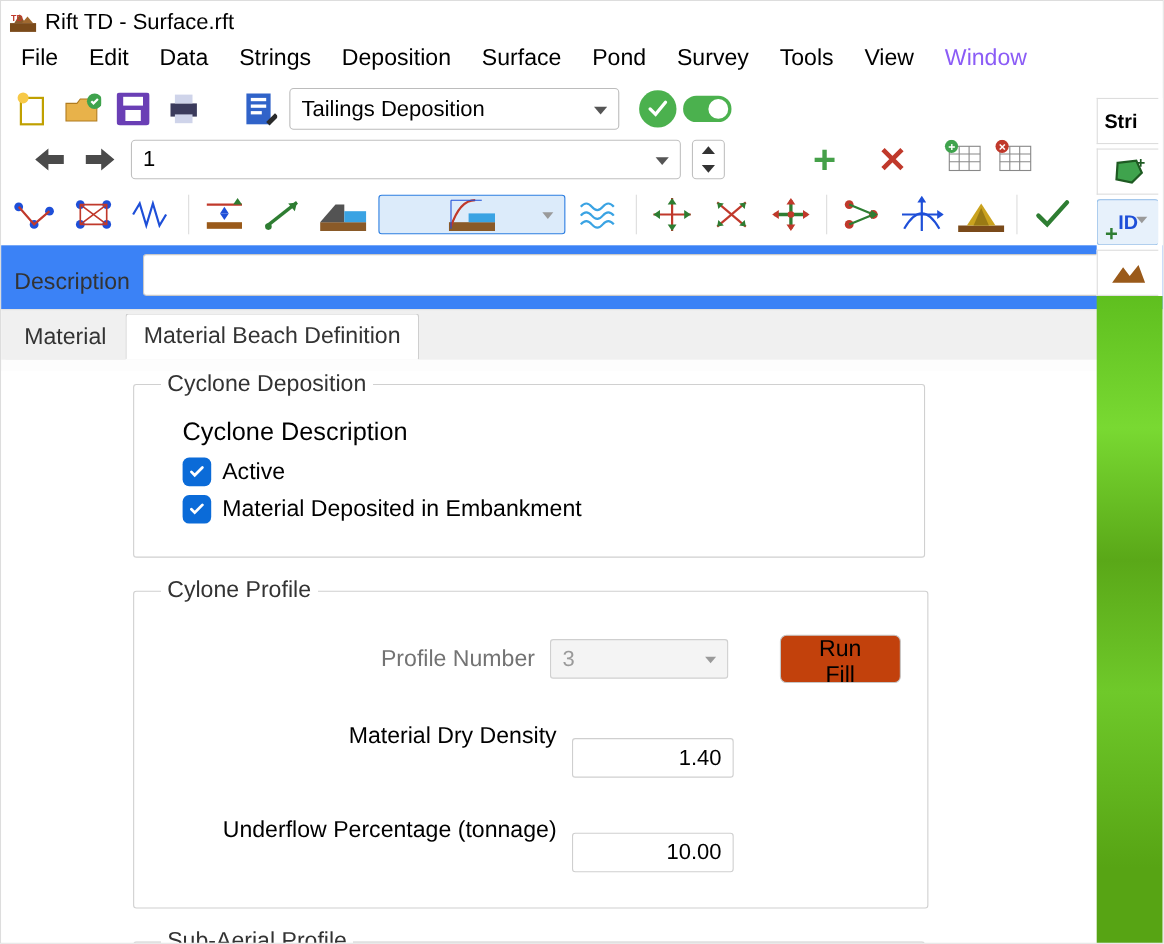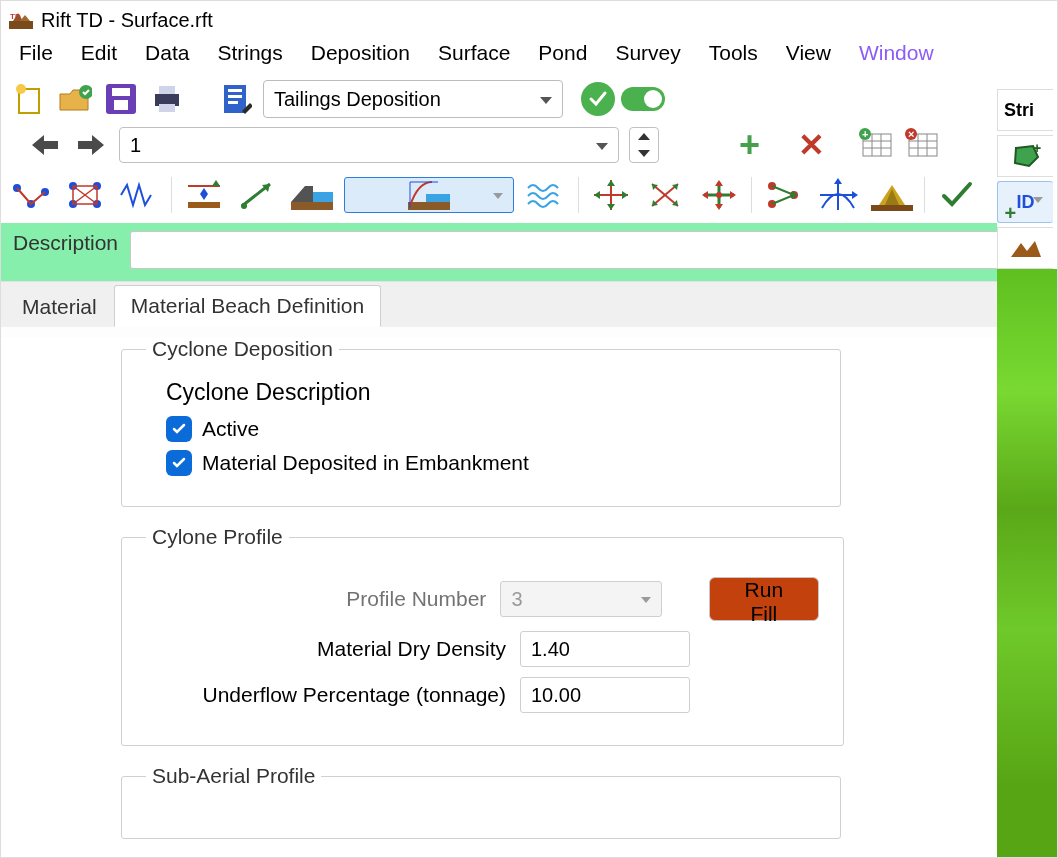--- a/index.html
+++ b/index.html
@@ -38,42 +38,42 @@
   .spinner .up::before{content:""; border-left:6px solid transparent; border-right:6px solid transparent; border-bottom:7px solid #333;}
   .spinner .dn::before{content:""; border-left:6px solid transparent; border-right:6px solid transparent; border-top:7px solid #333;}
   .plus { font-size:36px; font-weight:bold; color:#45a049; line-height:1;}
   .xmark{ font-size:32px; font-weight:bold; color:#c0392b; line-height:1;}
 
   .row3 { display:flex; align-items:center; padding:6px 8px; gap:10px; background:#fff;}
   .tbi { width:44px; height:44px; display:flex; align-items:center; justify-content:center; border-radius:2px;}
   .tbi.sel{ border:1px solid #2b7de1; background:#dcebfa;}
   .vsep{ width:1px; height:36px; background:#ddd;}
 
-  .desc-row { display:flex; align-items:flex-start; padding:8px 12px 12px 12px; gap:12px; background:#86efac;}
+  .desc-row { display:flex; align-items:flex-end; padding:8px 12px 12px 12px; gap:12px; background:#3b82f6;}
   .desc-row label{ font-size:21px; color:#333;}
   .desc-input { flex:1; height:38px; border:1px solid #c9c9c9; border-radius:3px; background:#fff;}
 
   .tabbar{ display:flex; align-items:flex-end; background:#f0f0f0; height:46px; padding-left:4px; border-top:1px solid #e2e2e2;}
   .tabbar .tab{ padding:8px 16px 8px 16px; font-size:21px; color:#333; border:1px solid transparent; background:#f0f0f0; cursor:pointer; border-bottom:none;}
   .tabbar .tab.active{ background:#fff; border:1px solid #cfcfcf; border-bottom:1px solid #fff; border-radius:3px 3px 0 0;}
 
   .panel-area{ padding:0 12px 16px 120px; background:#fff; height:520px; position:relative;}
   fieldset{ border:1px solid #d0d0d0; border-radius:3px; margin:10px 0 18px 0; padding:18px 24px 22px 24px; width:720px;}
   legend{ font-size:21px; padding:0 6px; color:#333;}
   .subhead{ font-size:23px; margin:0 0 10px 20px;}
   .chk-row{ display:flex; align-items:center; gap:10px; margin:8px 0 8px 20px; font-size:21px;}
   .chk{ width:26px; height:26px; border-radius:6px; background:#0b6bd8; display:flex; align-items:center; justify-content:center;}
   .chk svg{ width:16px; height:16px;}
 
   .form-row{ display:flex; align-items:center; gap:14px; margin:10px 0;}
   .form-row label{ width:360px; text-align:right; font-size:21px;}
   .form-row label.dis{ color:#737373;}
   .sel{ width:170px; height:36px; border:1px solid #cfcfcf; border-radius:3px; background:#f4f4f4; color:#9a9a9a; display:flex; align-items:center; padding:0 10px; position:relative;}
   .sel::after{ content:""; position:absolute; right:10px; top:15px; border-left:5px solid transparent; border-right:5px solid transparent; border-top:6px solid #9a9a9a;}
-  .numin{ width:170px; height:36px; border:1px solid #cfcfcf; border-radius:3px; background:#fff; padding:0 10px; font-size:20px;}
+  .numin{ width:147px; height:36px; border:1px solid #cfcfcf; border-radius:3px; background:#fff; text-align:right; padding:0 10px; font-size:20px;margin-top:40px;}
   .btn{ height:44px; padding:0 20px; border:1px solid #c6c6c6; border-radius:6px; background:#c2410c; font-size:21px; cursor:pointer;}
 
   .rightstrip{ position:absolute; right:0; top:88px; width:60px; height:770px; background:linear-gradient(180deg,#fff 0,#fff 180px,#5fbf1f 180px,#79d932 300px,#5aa818 420px,#6fc92a 540px, #57a414 700px);}
   .rtab{ width:56px; height:42px; background:#fff; border:1px solid #ddd; border-right:none; margin-bottom:4px; display:flex; align-items:center; justify-content:center; font-size:18px; font-weight:600;}
   .rtab.sel{ background:#e7f1fb; border-color:#9cc3ea;}
 </style>
 </head>
 <body>
 
 <div class="frame">

